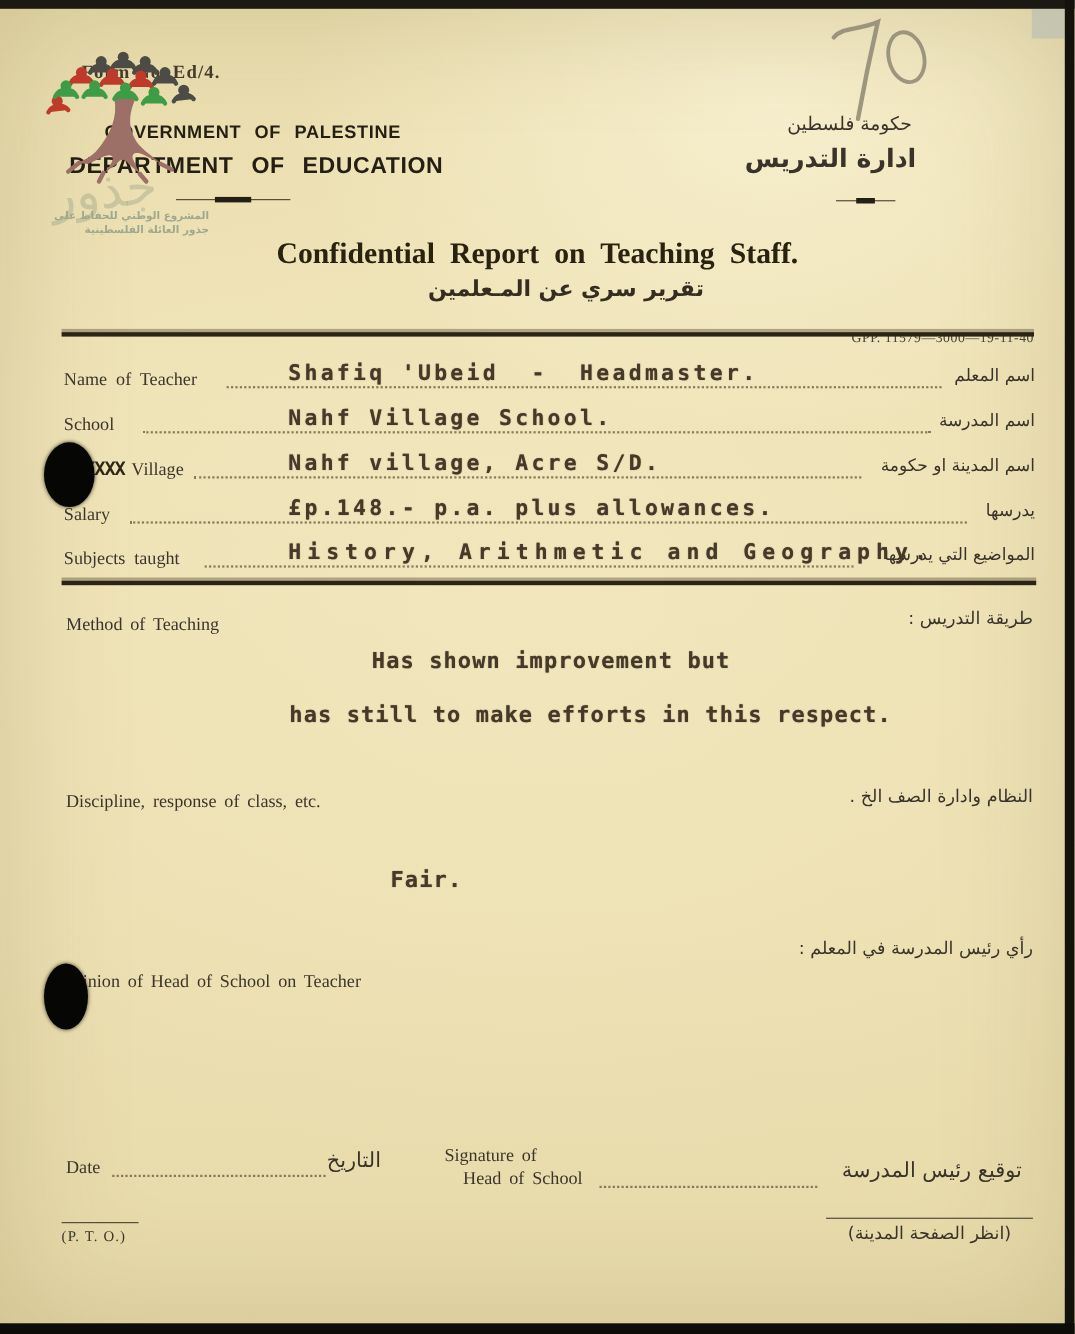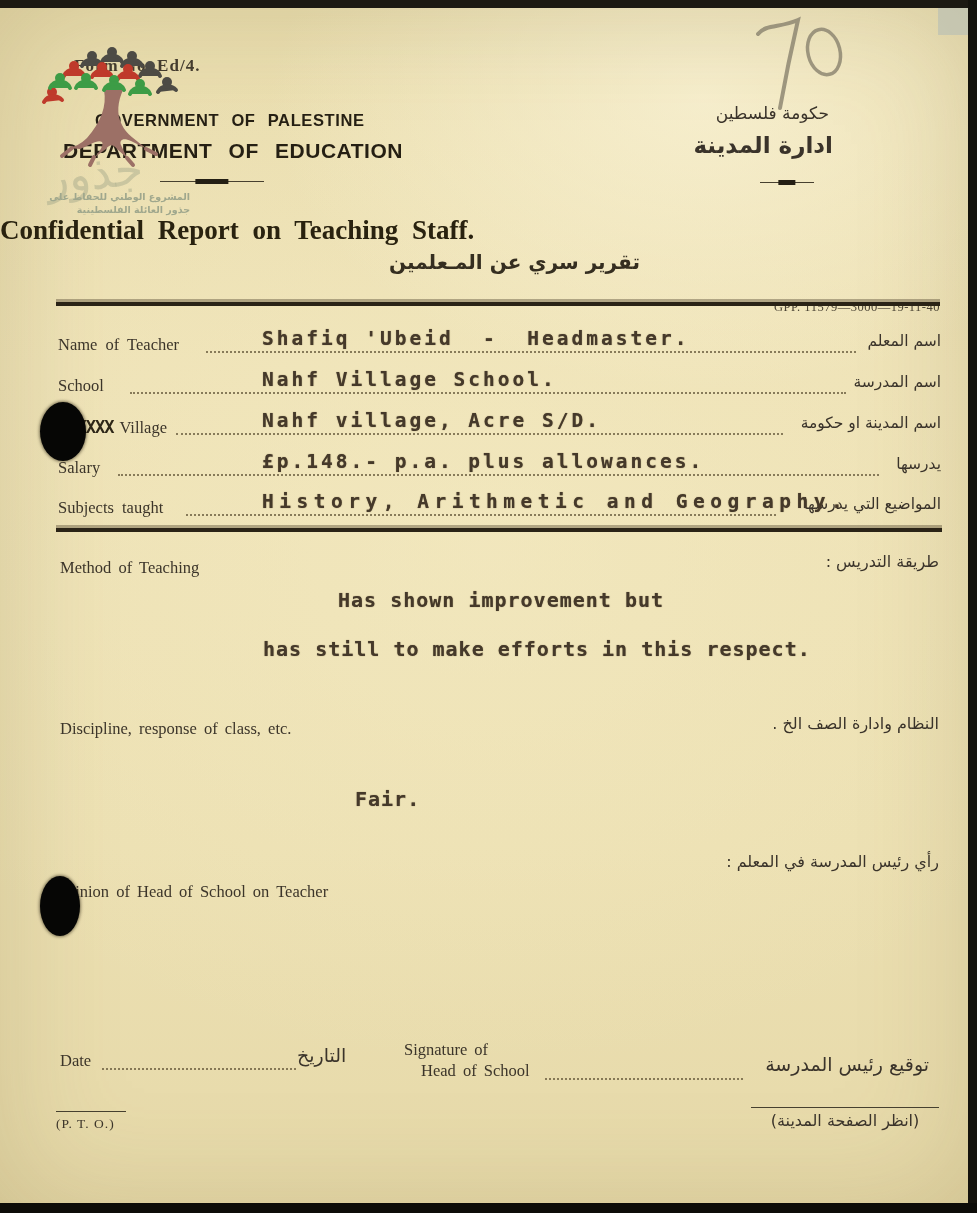--- a/index.html
+++ b/index.html
@@ -41,21 +41,21 @@
   .hdiv::after{content:"";position:absolute;left:50%;transform:translateX(-50%);top:1px;width:32%;height:5px;background:#241f14;}
   .hdiv-left{left:160px;top:178px;width:104px;}
   .hdiv-right{left:760px;top:179px;width:54px;}
 
   
   .logo{left:36px;top:44px;width:150px;height:130px;z-index:3;}
   .wm-callig{left:46px;top:146px;font-size:46px;color:rgba(148,156,128,.38);transform:rotate(-6deg);z-index:1;font-family:"DejaVu Sans",sans-serif;}
   .wm-caption{left:12px;top:190px;width:178px;font-size:9.5px;line-height:13px;color:#9fa78d;z-index:1;font-weight:bold;}
 
   
-  .title-en{left:0;top:215px;width:977px;text-align:left;font-size:27px;font-weight:bold;word-spacing:7px;color:#29220f;}
+  .title-en{left:0;top:215px;width:977px;text-align:center;font-size:27px;font-weight:bold;word-spacing:7px;color:#29220f;}
   .title-ar{left:0;top:250px;width:977px;text-align:center;font-size:20px;font-weight:bold;color:#352e20;padding-left:26px;}
   .gpp{right:37px;top:300px;font-size:12.5px;letter-spacing:.5px;color:#4a4334;}
   .rule{position:absolute;left:56px;width:884px;height:4px;background:#2a2316;box-shadow:0 -3px 0 rgba(80,68,45,.4);}
   .rule1{top:302px;}
   .rule2{top:528px;width:886px;}
 
   
   .frow{position:absolute;left:58px;right:36px;height:30px;}
   .flabel{position:absolute;left:0;top:6px;font-size:16.5px;color:#3c352a;word-spacing:4px;white-space:nowrap;}
   .fdots{position:absolute;top:22px;border-bottom:2px dotted rgba(100,87,57,.75);}
@@ -134,21 +134,21 @@
 <div class="abs wm-caption ar">
   <div>المشروع الوطني للحفاظ على</div>
   <div>جذور العائلة الفلسطينية</div>
 </div>
 
 <div class="abs form-no">Form No. Ed/4.</div>
 <div class="abs gov-en heavy">GOVERNMENT OF PALESTINE</div>
 <div class="abs dept-en heavy">DEPARTMENT OF EDUCATION</div>
 <div class="hdiv hdiv-left"></div>
 <div class="abs gov-ar ar">حكومة فلسطين</div>
-<div class="abs dept-ar ar">ادارة المدينة</div>
+<div class="abs dept-ar ar">ادارة التدريس</div>
 <div class="hdiv hdiv-right"></div>
 
 <svg class="abs handnum" viewBox="0 0 130 110">
   <path d="M16 26 C 24 16, 38 20, 56 12 C 50 38, 43 72, 38 100" stroke="#8e8772" stroke-width="4" fill="none" stroke-linecap="round" opacity="0.85"></path>
   <ellipse cx="82" cy="44" rx="16" ry="23" transform="rotate(-14 82 44)" stroke="#8e8772" stroke-width="3.5" fill="none" opacity="0.85"></ellipse>
 </svg>
 
 <div class="abs title-en">Confidential Report on Teaching Staff.</div>
 <div class="abs title-ar ar">تقرير سري عن المـعلمين</div>
 <div class="abs gpp">GPP. 11579—3000—19-11-40</div>

